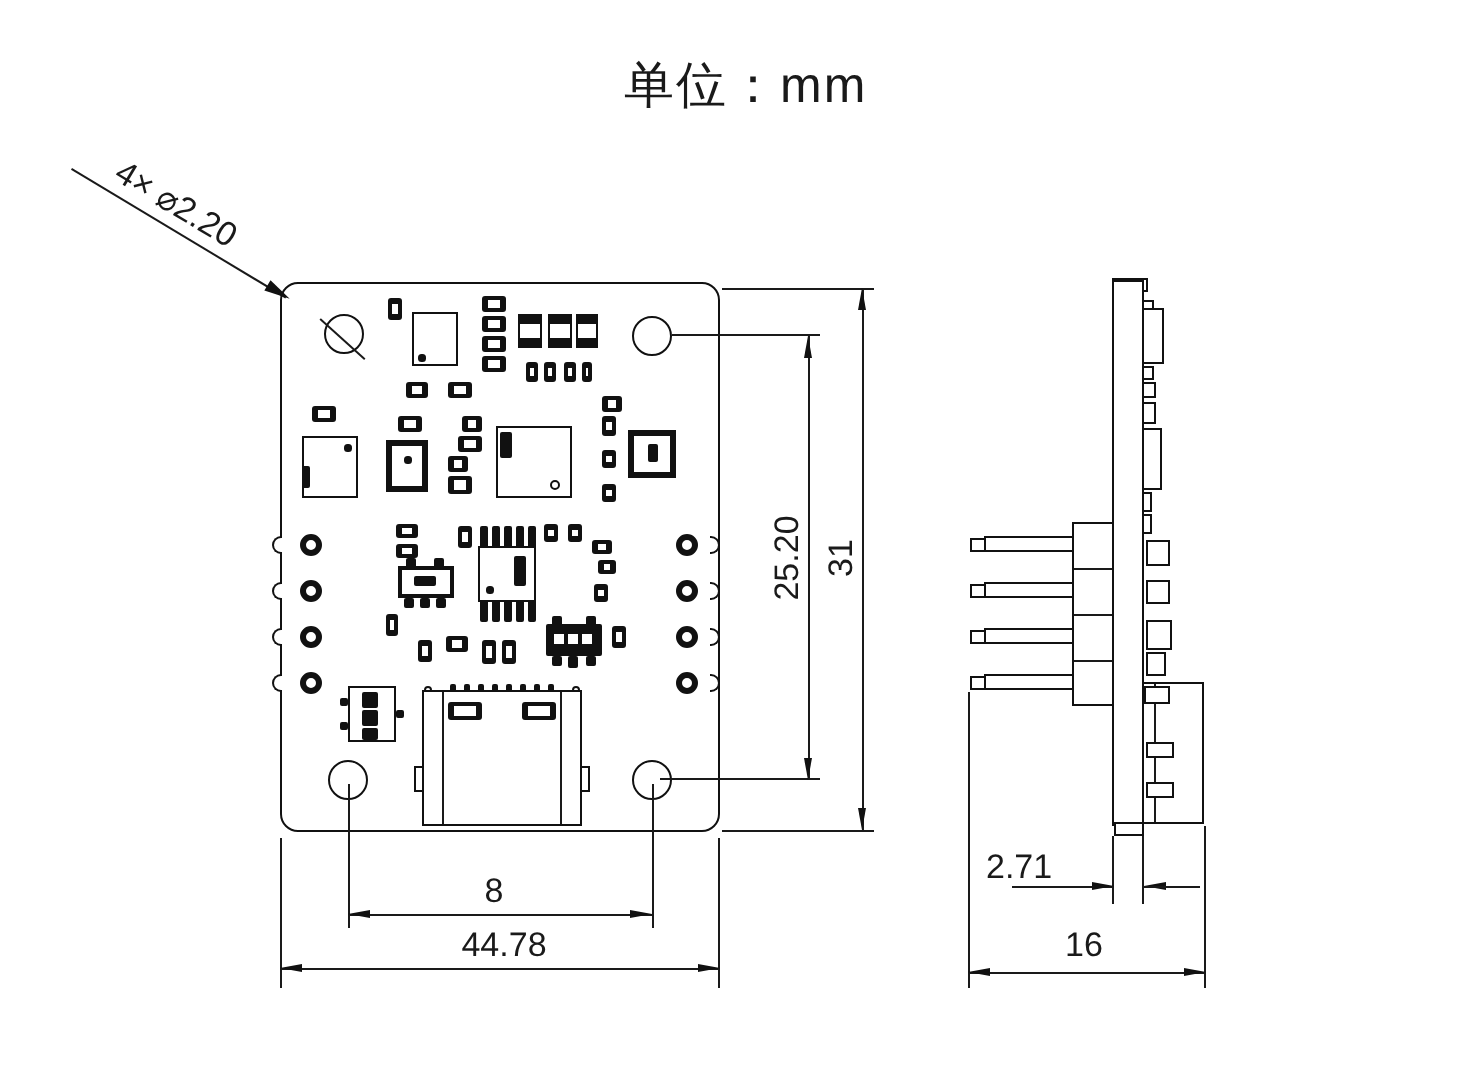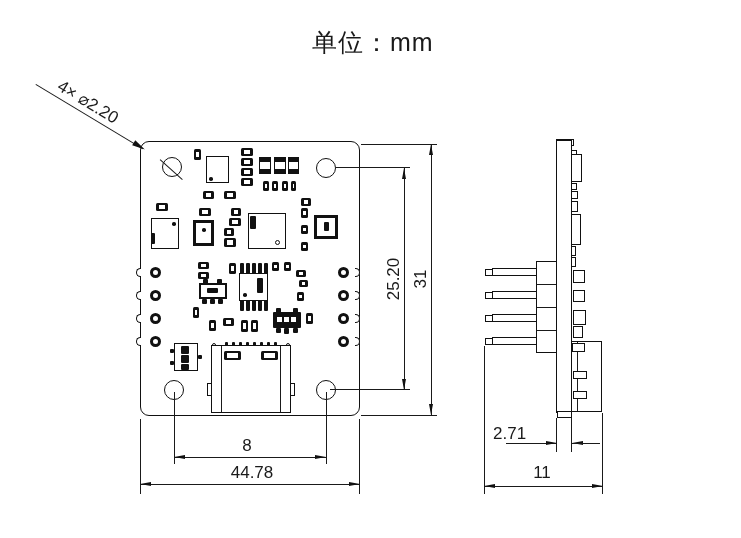--- a/index.html
+++ b/index.html
@@ -255,15 +255,15 @@
   <div class="ar r" style="left:545.5px;top:440.5px;"></div>
   <div class="ar l" style="left:572px;top:440.5px;"></div>
   <div class="ln" style="left:572px;top:442.5px;width:28px;height:1.2px;"></div>
   <div class="dim" style="left:493px;top:424px;">2.71</div>
 
   <div class="ln" style="left:483.5px;top:346px;width:1.2px;height:148px;"></div>
   <div class="ln" style="left:601.5px;top:413px;width:1.2px;height:81px;"></div>
   <div class="ln" style="left:483.5px;top:486.3px;width:119px;height:1.2px;"></div>
   <div class="ar l" style="left:483.5px;top:484.3px;"></div>
   <div class="ar r" style="left:591.5px;top:484.3px;"></div>
-  <div class="dim ctr" style="left:542px;top:473px;">11</div>
+  <div class="dim ctr" style="left:542px;top:473px;">16</div>
 
 </div>
 
 </body></html>

